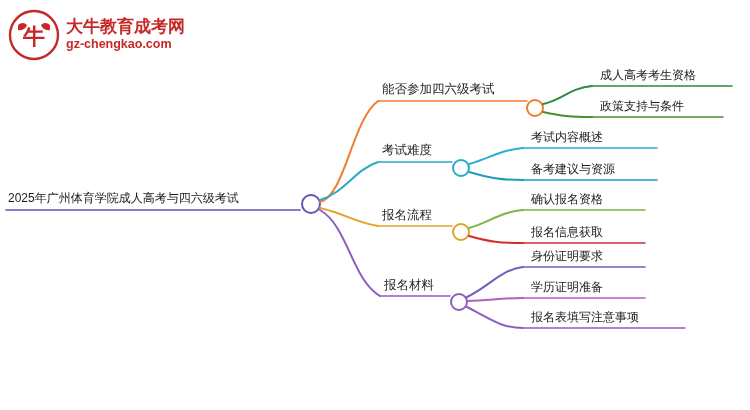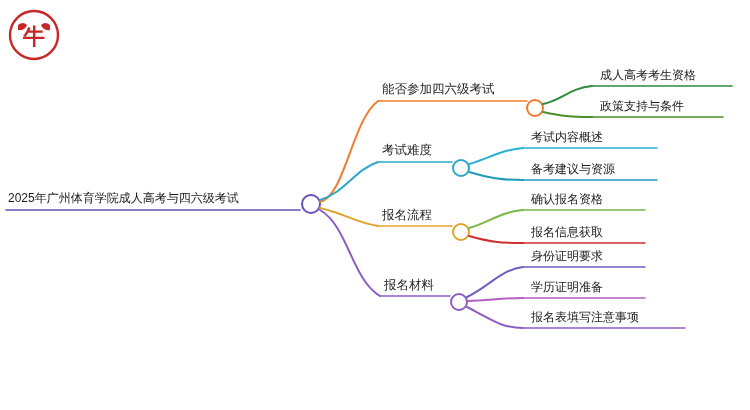--- a/index.html
+++ b/index.html
@@ -105,20 +105,24 @@
 
   <div class="logo-wrap">
     <div class="logo-mark">
       <svg width="52" height="52" viewBox="0 0 52 52" aria-hidden="true">
         <circle cx="26" cy="26" r="24" fill="none" stroke="#c62828" stroke-width="2.4"></circle>
         <path d="M10 16 q5 -4 9 0 q-2 6 -9 5 z" fill="#c62828"></path>
         <path d="M42 16 q-5 -4 -9 0 q2 6 9 5 z" fill="#c62828"></path>
         <text x="26" y="35" text-anchor="middle" font-family="'Liberation Serif','DejaVu Serif',serif" font-size="22" font-weight="bold" fill="#c62828">牛</text>
       </svg>
     </div>
+    <div class="logo-text">
+      <div class="logo-title">大牛教育成考网</div>
+      <div class="logo-sub">gz-chengkao.com</div>
+    </div>
   </div>
 
   <svg id="mindmap" width="750" height="410" viewBox="0 0 750 410">
 
     <g>
       <line class="underline" x1="6" y1="210" x2="300" y2="210" stroke="#6a4fb6"></line>
       <text class="node-label root" x="8" y="199">2025年广州体育学院成人高考与四六级考试</text>
       <circle class="circle-node" cx="311" cy="204" r="9" stroke="#6a4fb6"></circle>
     </g>
 

